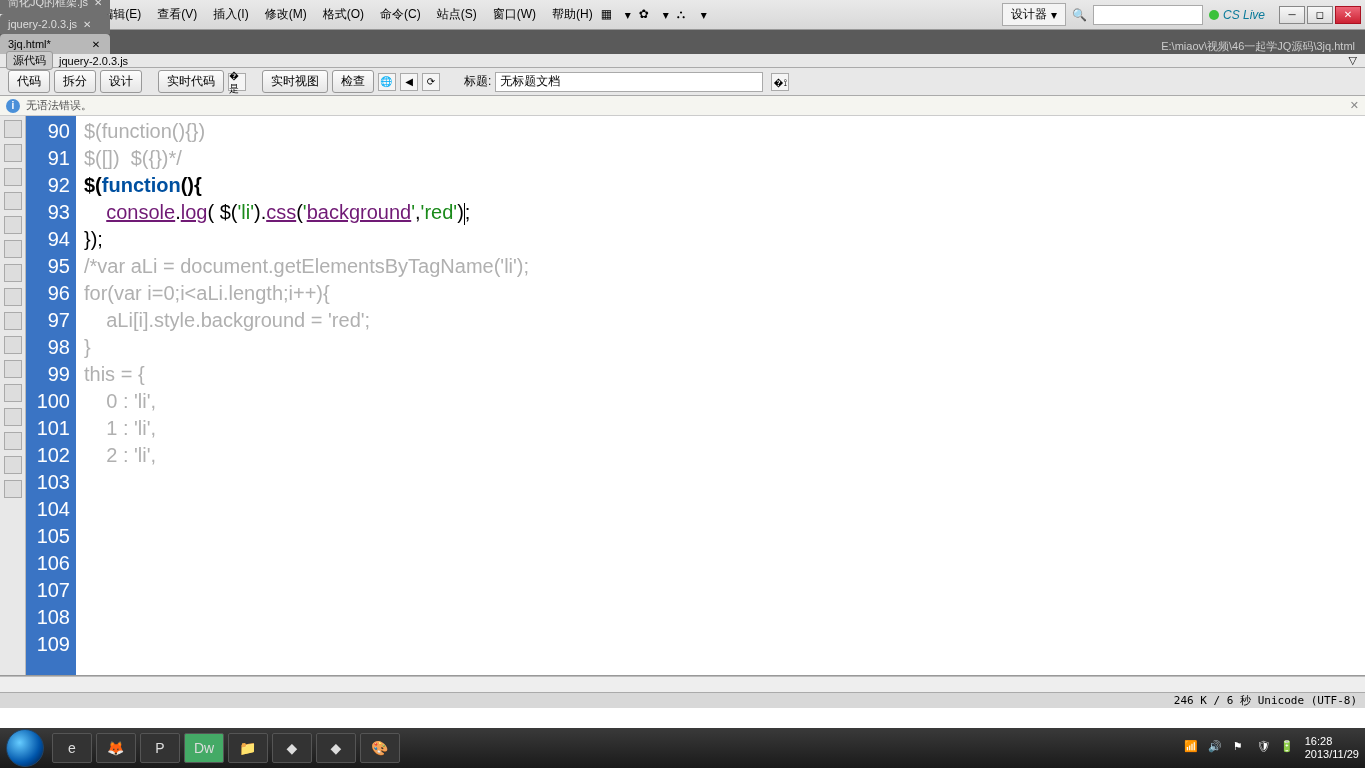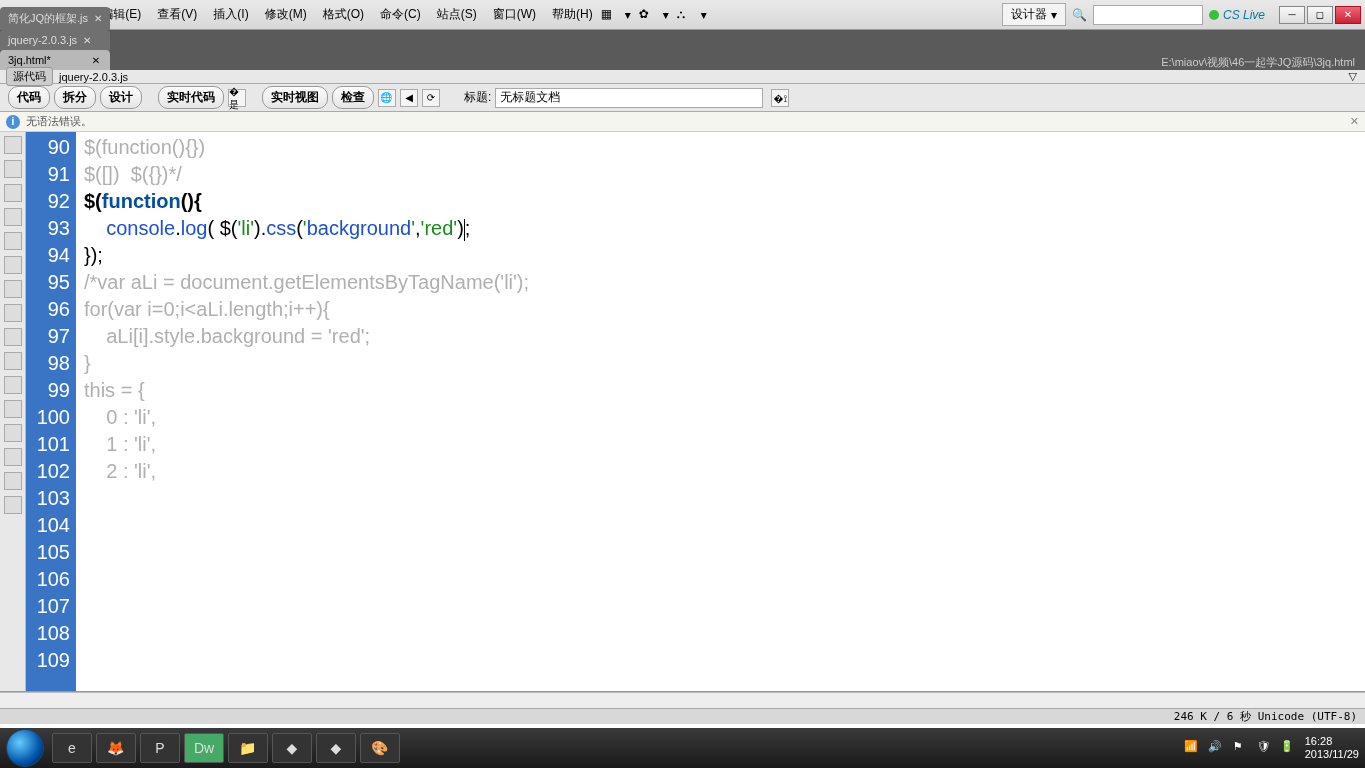--- a/index.html
+++ b/index.html
@@ -14,53 +14,53 @@
 .dropdown-btn { background:#f4f4f4; border:1px solid #aaa; padding:2px 8px; font-size:12px; display:flex; align-items:center; gap:4px; }
 .search-box { width:110px; height:20px; border:1px solid #aaa; background:#fff; }
 .cslive { color:#0a7a9a; font-size:12px; display:flex; align-items:center; gap:4px;font-style:italic; }
 .cslive .dot { width:10px; height:10px; border-radius:50%; background:#3ac13a; }
 .win-btns { display:flex; gap:2px; margin-left:8px; }
 .win-btn { width:26px; height:18px; border:1px solid #888; background:linear-gradient(#f8f8f8,#ddd); font-size:10px; display:flex; align-items:center; justify-content:center; }
 .win-btn.close { background:linear-gradient(#e67,#c23); color:#fff; border-color:#a12; }
 .tiny-icon { width:16px; height:16px; display:inline-block; }
 
 
-.filetabs { height:40px; background:#5a5a5a; display:flex; align-items:flex-end; font-size:11px; color:#ddd; }
+.filetabs { height:24px; background:#5a5a5a; display:flex; align-items:flex-end; font-size:11px; color:#ddd; }
 .ftab { background:#707070; padding:4px 8px; margin-right:2px; border-top-left-radius:4px; border-top-right-radius:4px; display:flex; align-items:center; gap:6px; }
 .ftab.active { background:#b8b8b8; color:#000;gap:41px; }
 .ftab .x { font-size:10px; cursor:pointer; }
 .file-path { margin-left:auto; padding-right:10px; font-size:11px; color:#ccc; }
 
 
 .src-strip { height:14px; background:#e8e8e8; border-bottom:1px solid #aaa; display:flex; align-items:center; font-size:11px; padding-left:6px; gap:6px; }
 .src-strip .chip { background:#ccc; border:1px solid #999; padding:1px 6px; border-radius:3px; }
 .src-strip .filter-icon { margin-left:auto; margin-right:8px; }
 
 
 .toolbar { height:28px; background:#e8e8e8; border-bottom:1px solid #aaa; display:flex; align-items:center; gap:4px; padding:0 8px; font-size:12px; }
-.tb-btn { background:linear-gradient(#fdfdfd,#e5e5e5); border:1px solid #999; padding:2px 8px; border-radius:10px; cursor:pointer;font-weight:bold; }
+.tb-btn { background:linear-gradient(#fdfdfd,#e5e5e5); border:1px solid #999; padding:2px 8px; border-radius:3px; cursor:pointer; }
 .tb-sep { width:8px; }
 .tb-icon { width:18px; height:18px; border:1px solid #aaa; background:#f5f5f5; display:flex; align-items:center; justify-content:center; font-size:10px; }
 .title-label { margin-left:20px; }
 .title-input { width:268px; height:20px; border:1px solid #aaa; padding:0 4px; font-size:12px; }
 
 
 .err-strip { height:20px; background:#f5f5f0; border-bottom:1px solid #ccc; display:flex; align-items:center; font-size:11px; padding:0 6px; gap:6px; color:#555; }
 .err-strip .info-icon { width:14px; height:14px; border-radius:50%; background:#4a90d9; color:#fff; font-size:10px; display:flex; align-items:center; justify-content:center; font-weight:bold; }
 .err-strip .close-ic { margin-left:auto; color:#888; cursor:pointer; }
 
 
 .editor-wrap { display:flex; height:560px; border-bottom:1px solid #999; }
 .left-tool-col { width:26px; background:#e8e8e8; border-right:1px solid #bbb; display:flex; flex-direction:column; align-items:center; padding-top:4px; gap:6px; }
 .lt-ic { width:18px; height:18px; background:#ddd; border:1px solid #aaa; font-size:9px; }
 .gutter { width:50px; background:#3a74c4; color:#fff; font-family:Consolas,monospace; font-size:20px; text-align:right; padding-right:6px; line-height:27px; padding-top:2px; }
 .code { flex:1; font-family:Consolas,"Courier New",monospace; font-size:20px; line-height:27px; padding:2px 0 0 8px; white-space:pre; overflow:hidden; color:#000; position:relative; }
 .code .dim { color:#b0b0b0; }
 .code .kw  { color:#0050a0; font-weight:bold; }
-.code .fn  { color:#1d4ed8; }
+.code .fn  { color:#701a75;text-decoration:underline; }
 .code .str { color:#1a8a1a; }
 .code .cursor { display:inline-block; width:1px; height:22px; background:#000; vertical-align:middle; }
 .scroll-stub { height:16px; background:#eee; border-top:1px solid #bbb; }
 
 
 .statusbar { height:16px; background:#d8d8d8; border-top:1px solid #aaa; display:flex; align-items:center; font-size:11px; padding:0 8px; }
 .statusbar .right { margin-left:auto; font-family:Consolas,monospace; }
 
 
 .taskbar { position:absolute; bottom:0; left:0; right:0; height:40px; background:linear-gradient(#3a3a3a,#1a1a1a); display:flex; align-items:center; padding:0 6px; }

